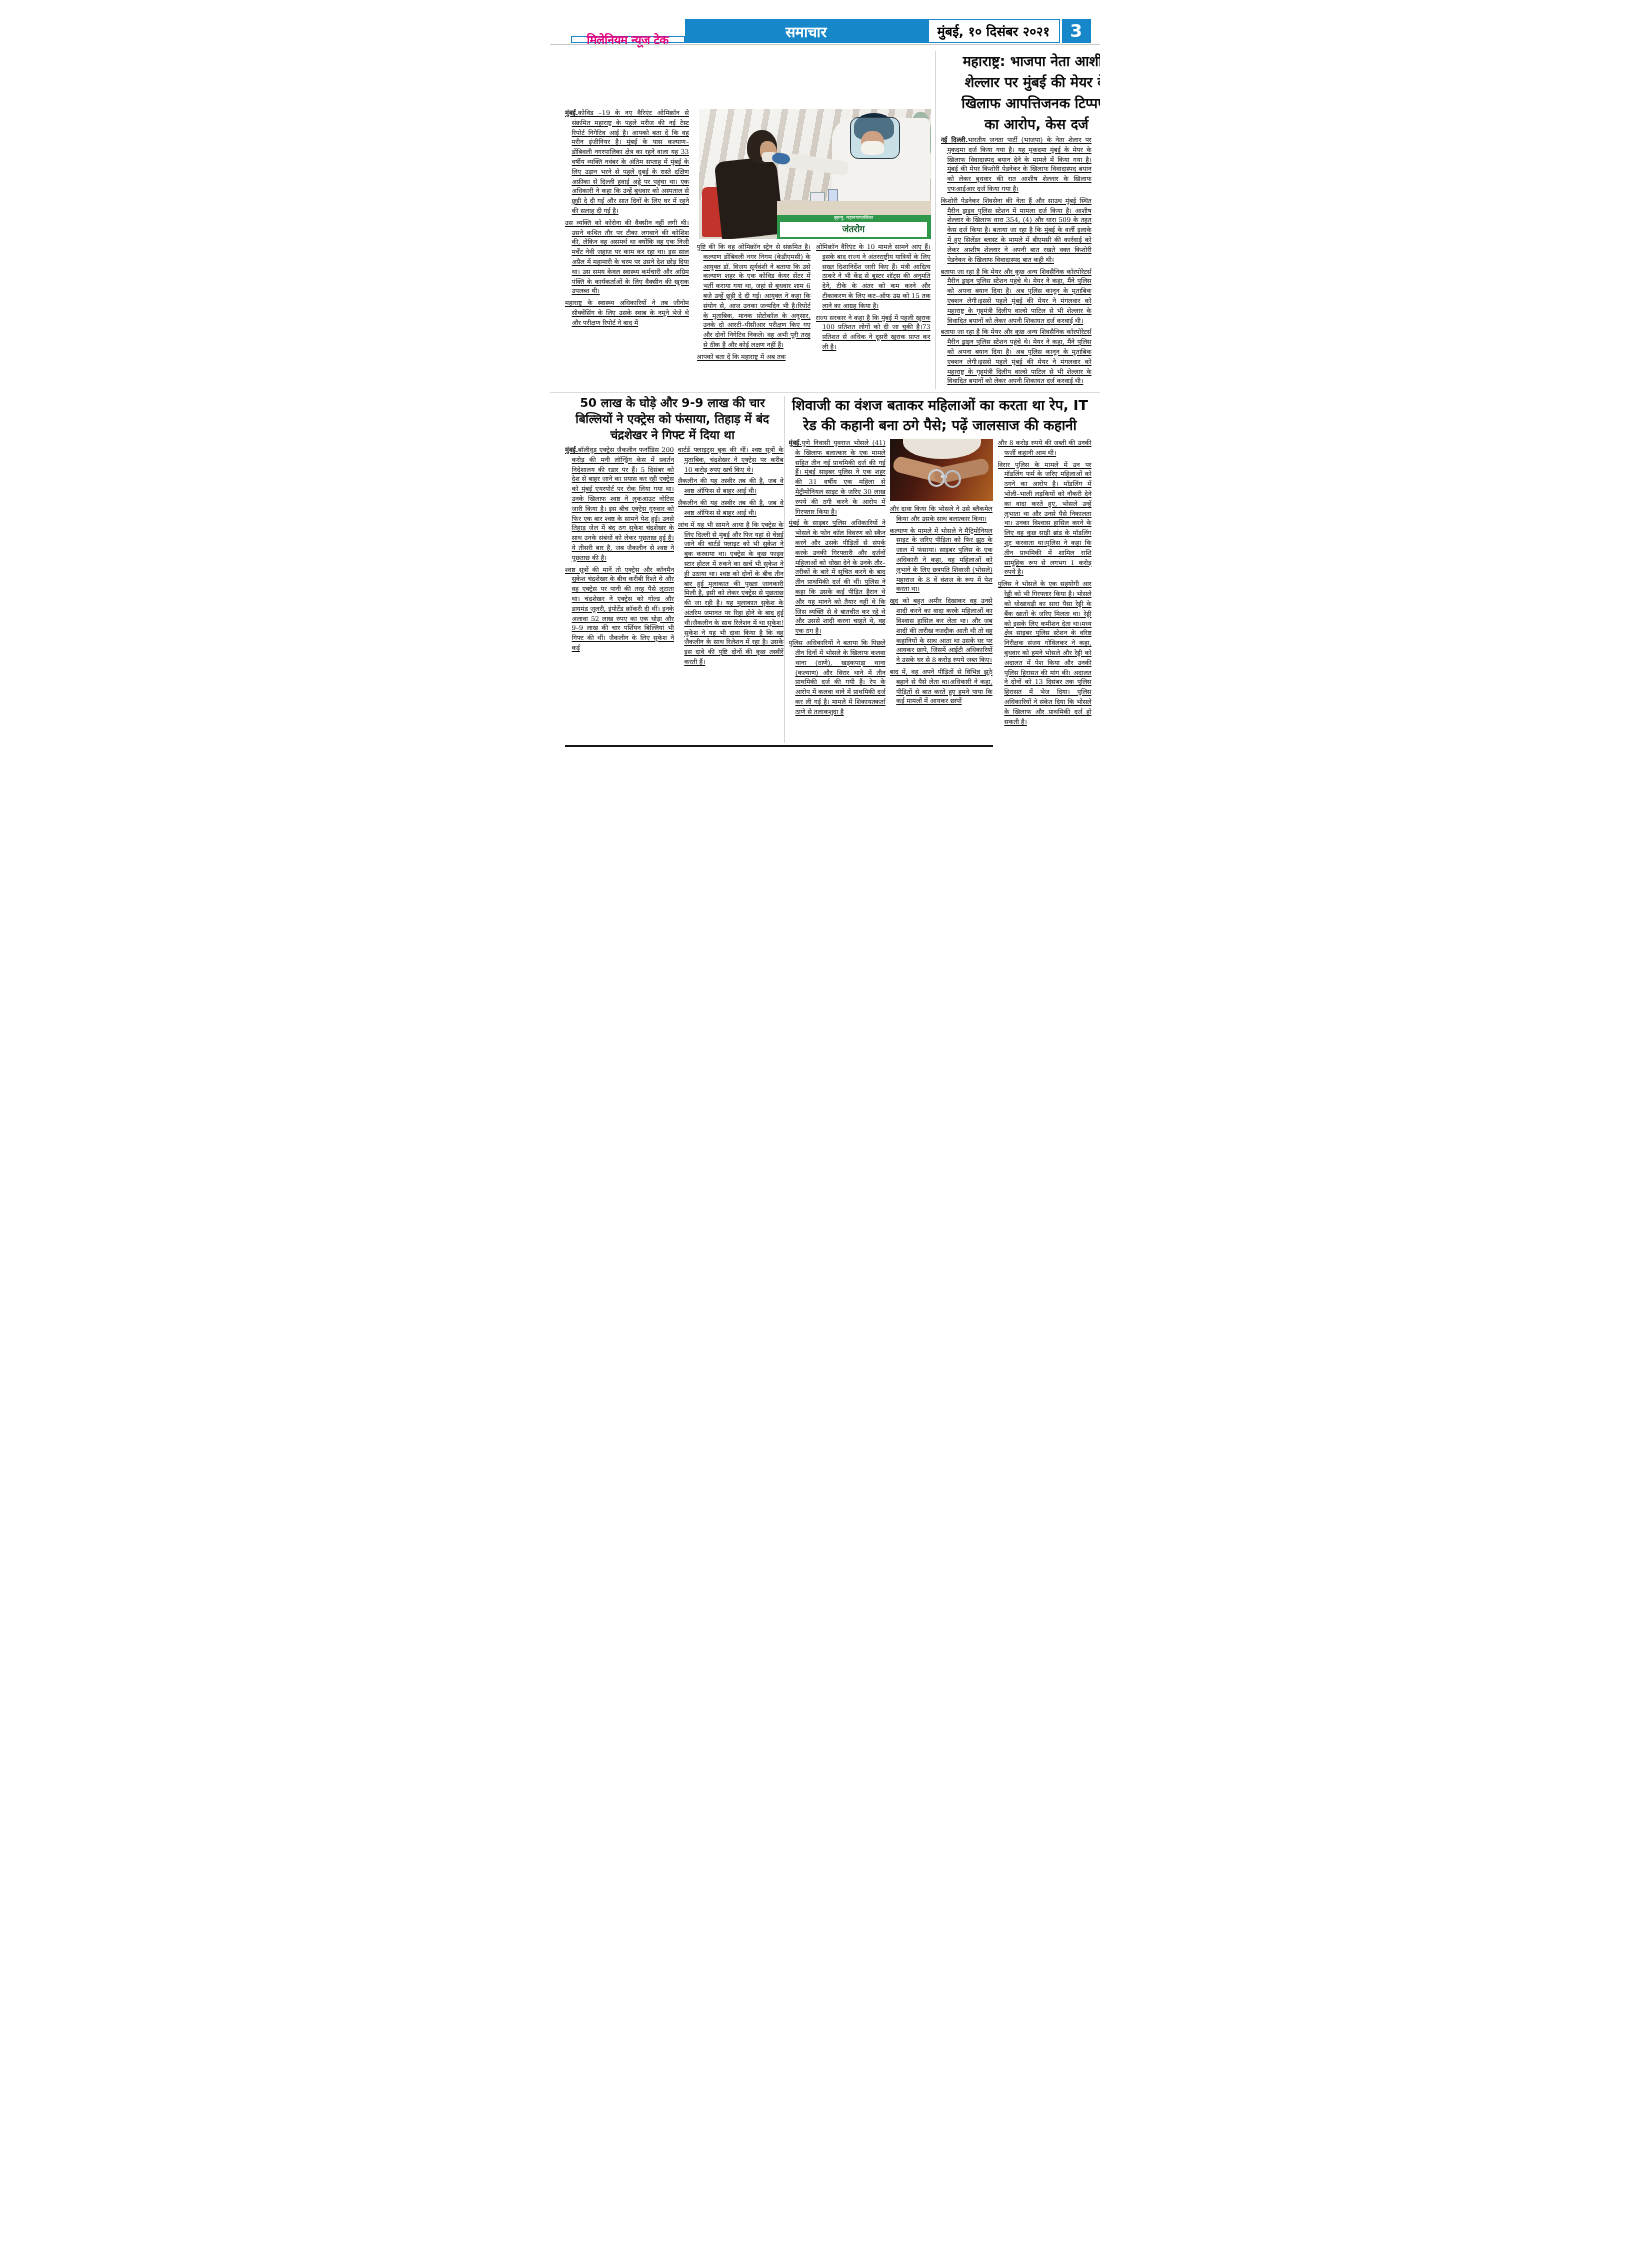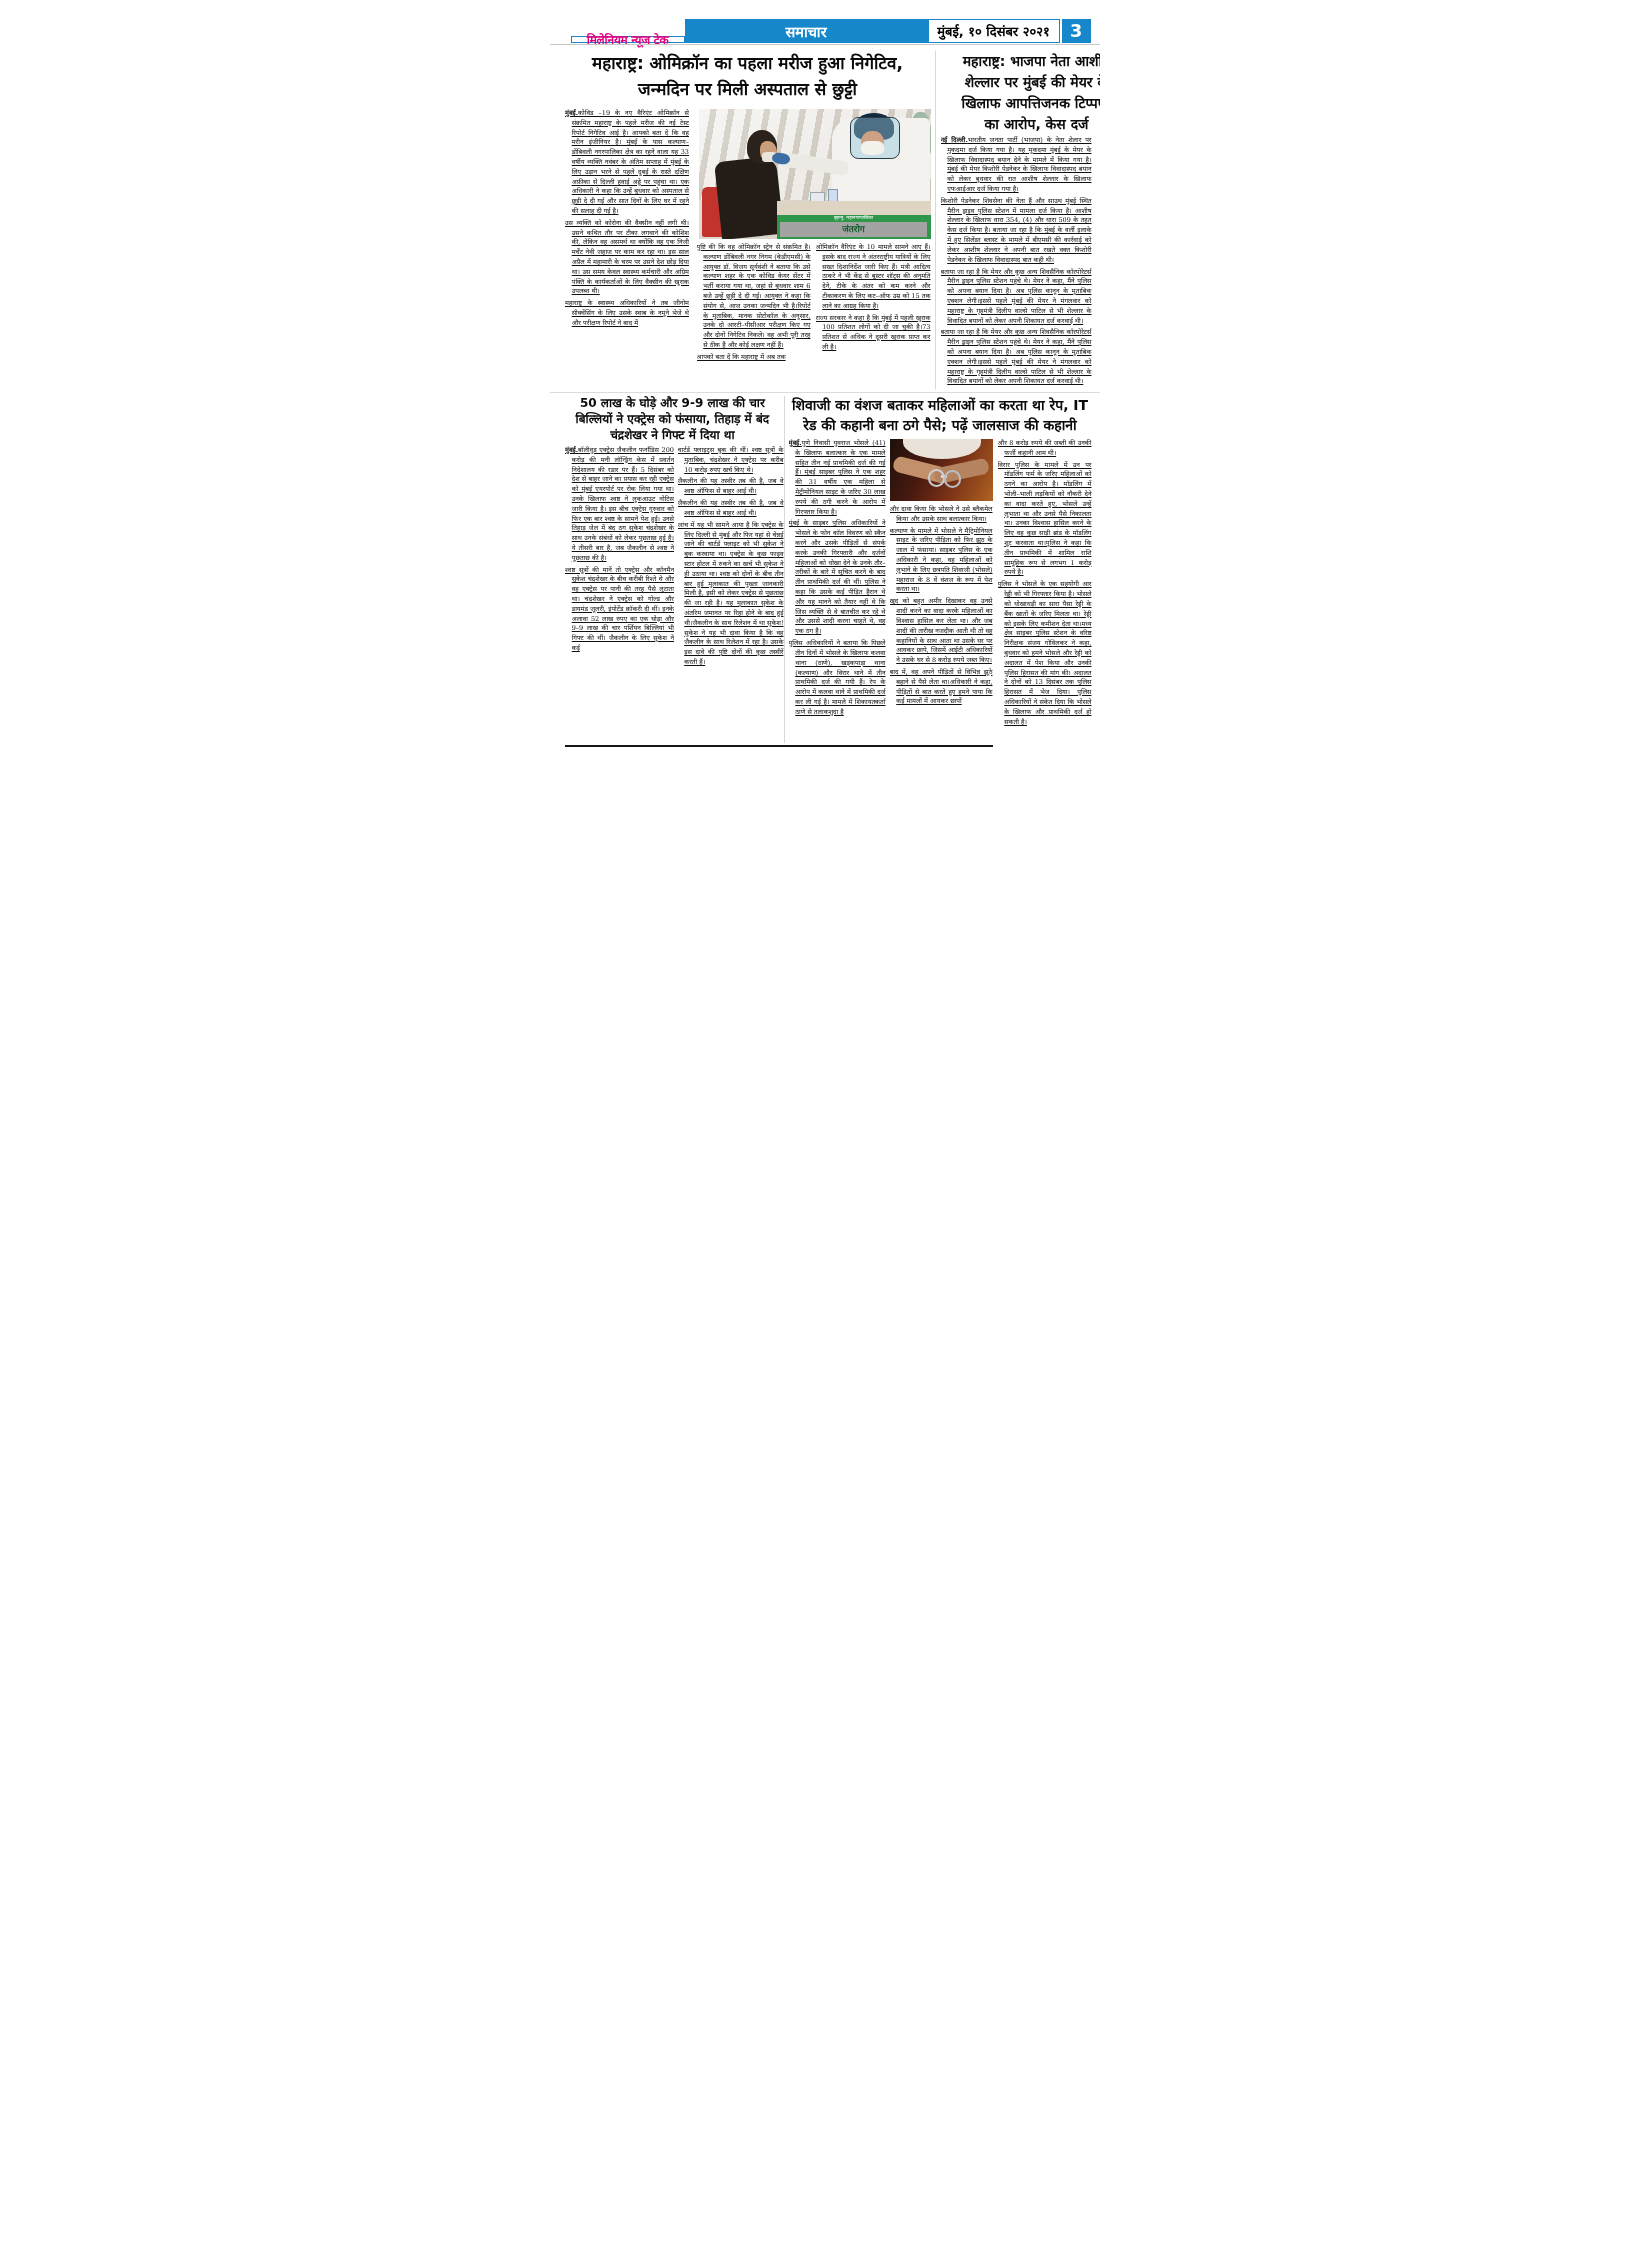--- a/index.html
+++ b/index.html
@@ -58,21 +58,21 @@
   .p1-worker-mask{position:absolute;left:162px;top:32px;width:23px;height:13.5px;background:#f4f1ea;border-radius:35%;}
   .p1-arm{position:absolute;left:83px;top:48px;width:67px;height:13.5px;background:#eceae4;border-radius:6.2px;transform:rotate(8deg);}
   .p1-glove{position:absolute;left:73px;top:44px;width:17.6px;height:11.4px;background:#3b6ea5;border-radius:45%;transform:rotate(8deg);}
   .p1-nurse{position:absolute;left:211px;top:3.1px;width:21px;height:43px;background:#9fb8a8;border-radius:45% 45% 4.1px 4.1px;}
   .p1-chair{position:absolute;left:3.1px;top:78px;width:43px;height:50px;background:#c2342b;border-radius:5.2px 13.5px 2.1px 2.1px;}
   .p1-table{position:absolute;left:78px;top:92px;width:154px;height:13.5px;background:#ded4c4;}
   .p1-item1{position:absolute;left:111px;top:83px;width:13.5px;height:10.3px;background:#e8e8ee;border:0.5px solid #9aa;}
   .p1-item2{position:absolute;left:129px;top:80px;width:8.3px;height:13.5px;background:#cddcf0;border:0.5px solid #89a;}
   .p1-banner{position:absolute;left:78px;top:106px;width:154px;height:25px;background:#2e9749;}
   .p1-banner-top{color:#fff;font-size:4.7px;text-align:center;line-height:6.7px;white-space:nowrap;overflow:hidden;}
-  .p1-banner-band{margin:0.5px 3.1px 0 3.1px;height:14.5px;background:#a3a3a3;display:flex;align-items:center;justify-content:center;}
+  .p1-banner-band{margin:0.5px 3.1px 0 3.1px;height:14.5px;background:#ffffff;display:flex;align-items:center;justify-content:center;}
   .p1-banner-main{color:#145c2a;font-weight:800;font-size:8.8px;}
   
   .photo2{position:absolute;left:340px;top:439px;width:103px;height:62px;overflow:hidden;
           background:linear-gradient(115deg,#1d110c 0%,#48190f 35%,#7c3317 65%,#b06322 100%);}
   .p2-shirt{position:absolute;left:13.5px;top:-13.5px;width:78px;height:33px;background:#e8e2d8;border-radius:0 0 50% 50%;}
   .p2-arm1{position:absolute;left:3.1px;top:23px;width:57px;height:15.5px;background:#c2906a;border-radius:7.2px;transform:rotate(14deg);}
   .p2-arm2{position:absolute;left:44px;top:24px;width:55px;height:15.5px;background:#b5835f;border-radius:7.2px;transform:rotate(-12deg);}
   .p2-cuff1{position:absolute;left:38px;top:30px;width:13.5px;height:13.5px;border:2.1px solid #c9ced4;border-radius:50%;}
   .p2-cuff2{position:absolute;left:54px;top:31px;width:13.5px;height:13.5px;border:2.1px solid #b9bec4;border-radius:50%;}
   .p2-chain{position:absolute;left:51px;top:36px;width:6.2px;height:3.1px;background:#d8dde2;}
@@ -91,21 +91,20 @@
     </div>
     <div class="datebox">
       <span class="date">मुंबई, १० दिसंबर २०२१</span>
     </div>
     <div class="pagenobox">
       <span class="pageno">3</span>
     </div>
   </div>
   <div class="headrule"></div>
 
-  <div class="hl hl1">महाराष्ट्र: ओमिक्रॉन का पहला मरीज हुआ निगेटिव, जन्मदिन पर मिली अस्पताल से छुट्टी</div>
 
   <div class="photo1">
     <div class="p1-curtain"></div>
     <div class="p1-chair"></div>
     <div class="p1-patient-body"></div>
     <div class="p1-patient-head"></div>
     <div class="p1-patient-face"></div>
     <div class="p1-mask"></div>
     <div class="p1-nurse"></div>
     <div class="p1-worker"></div>

